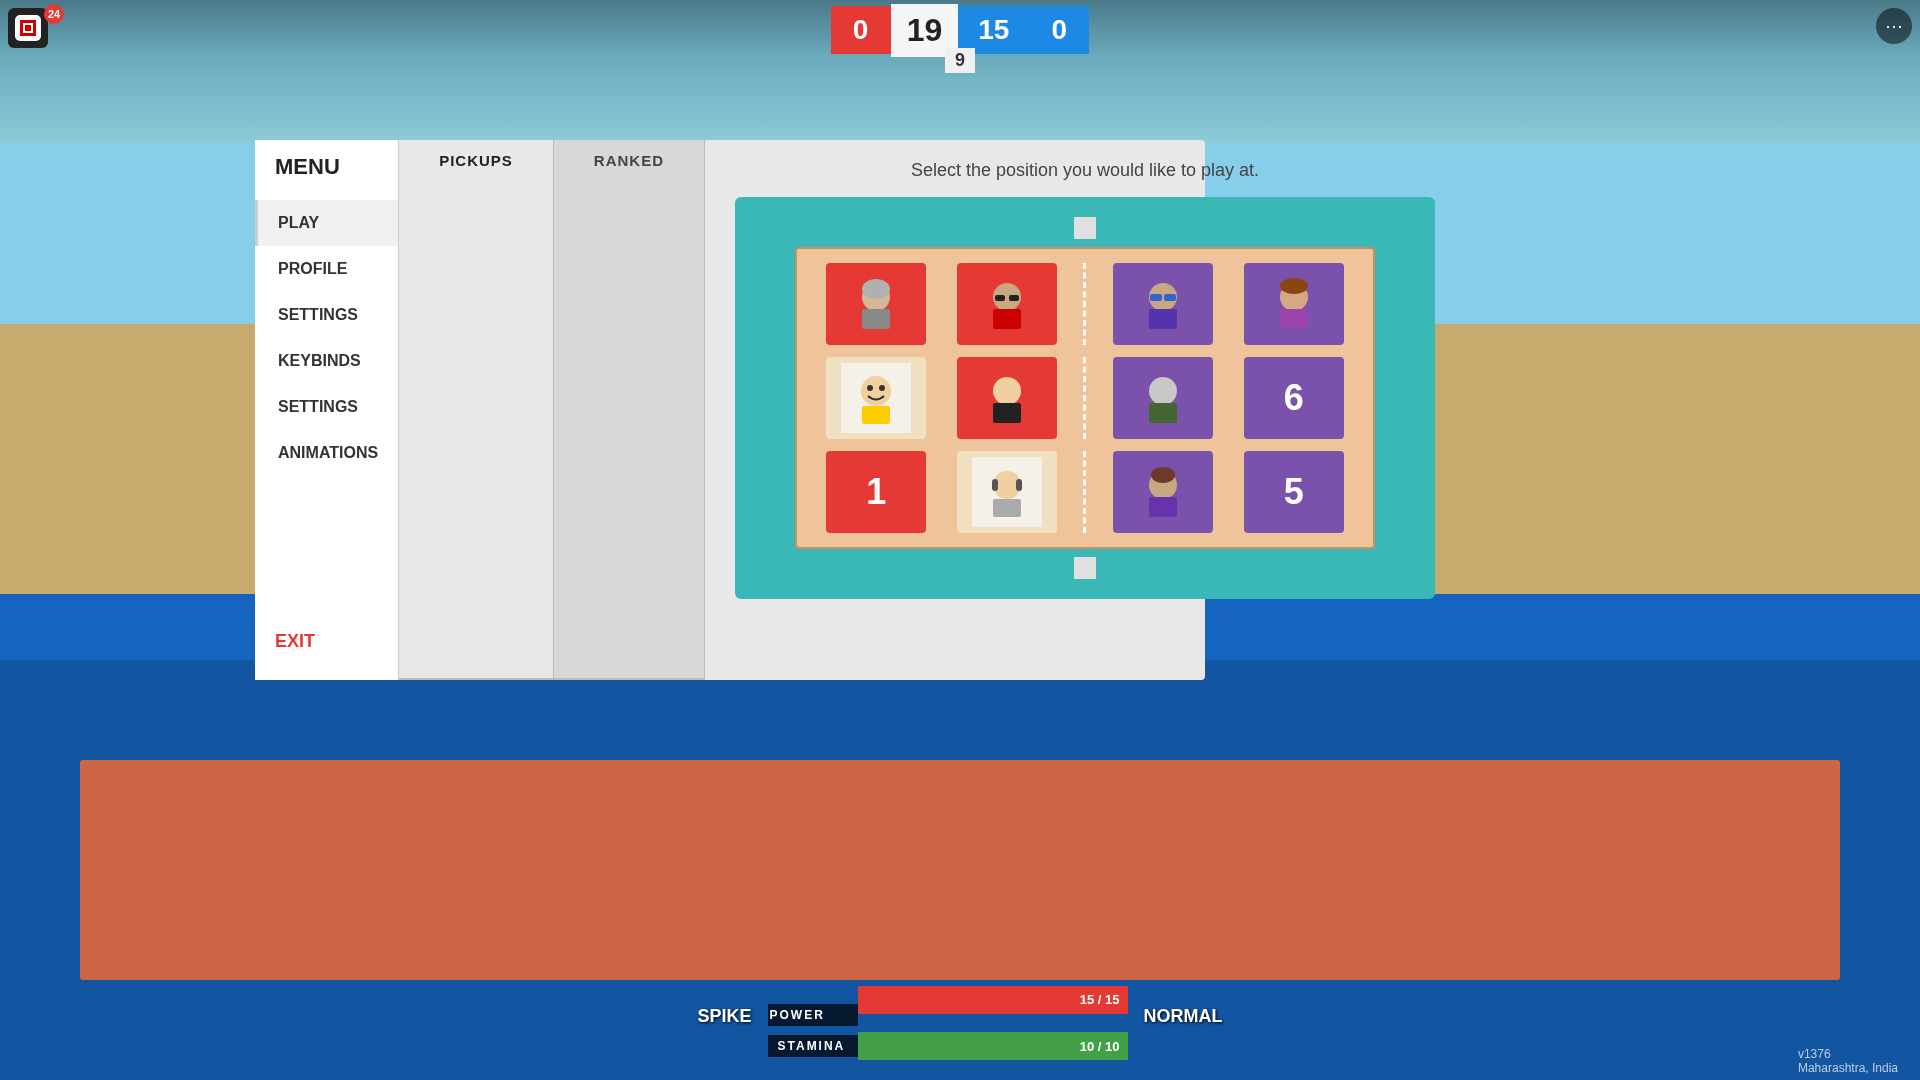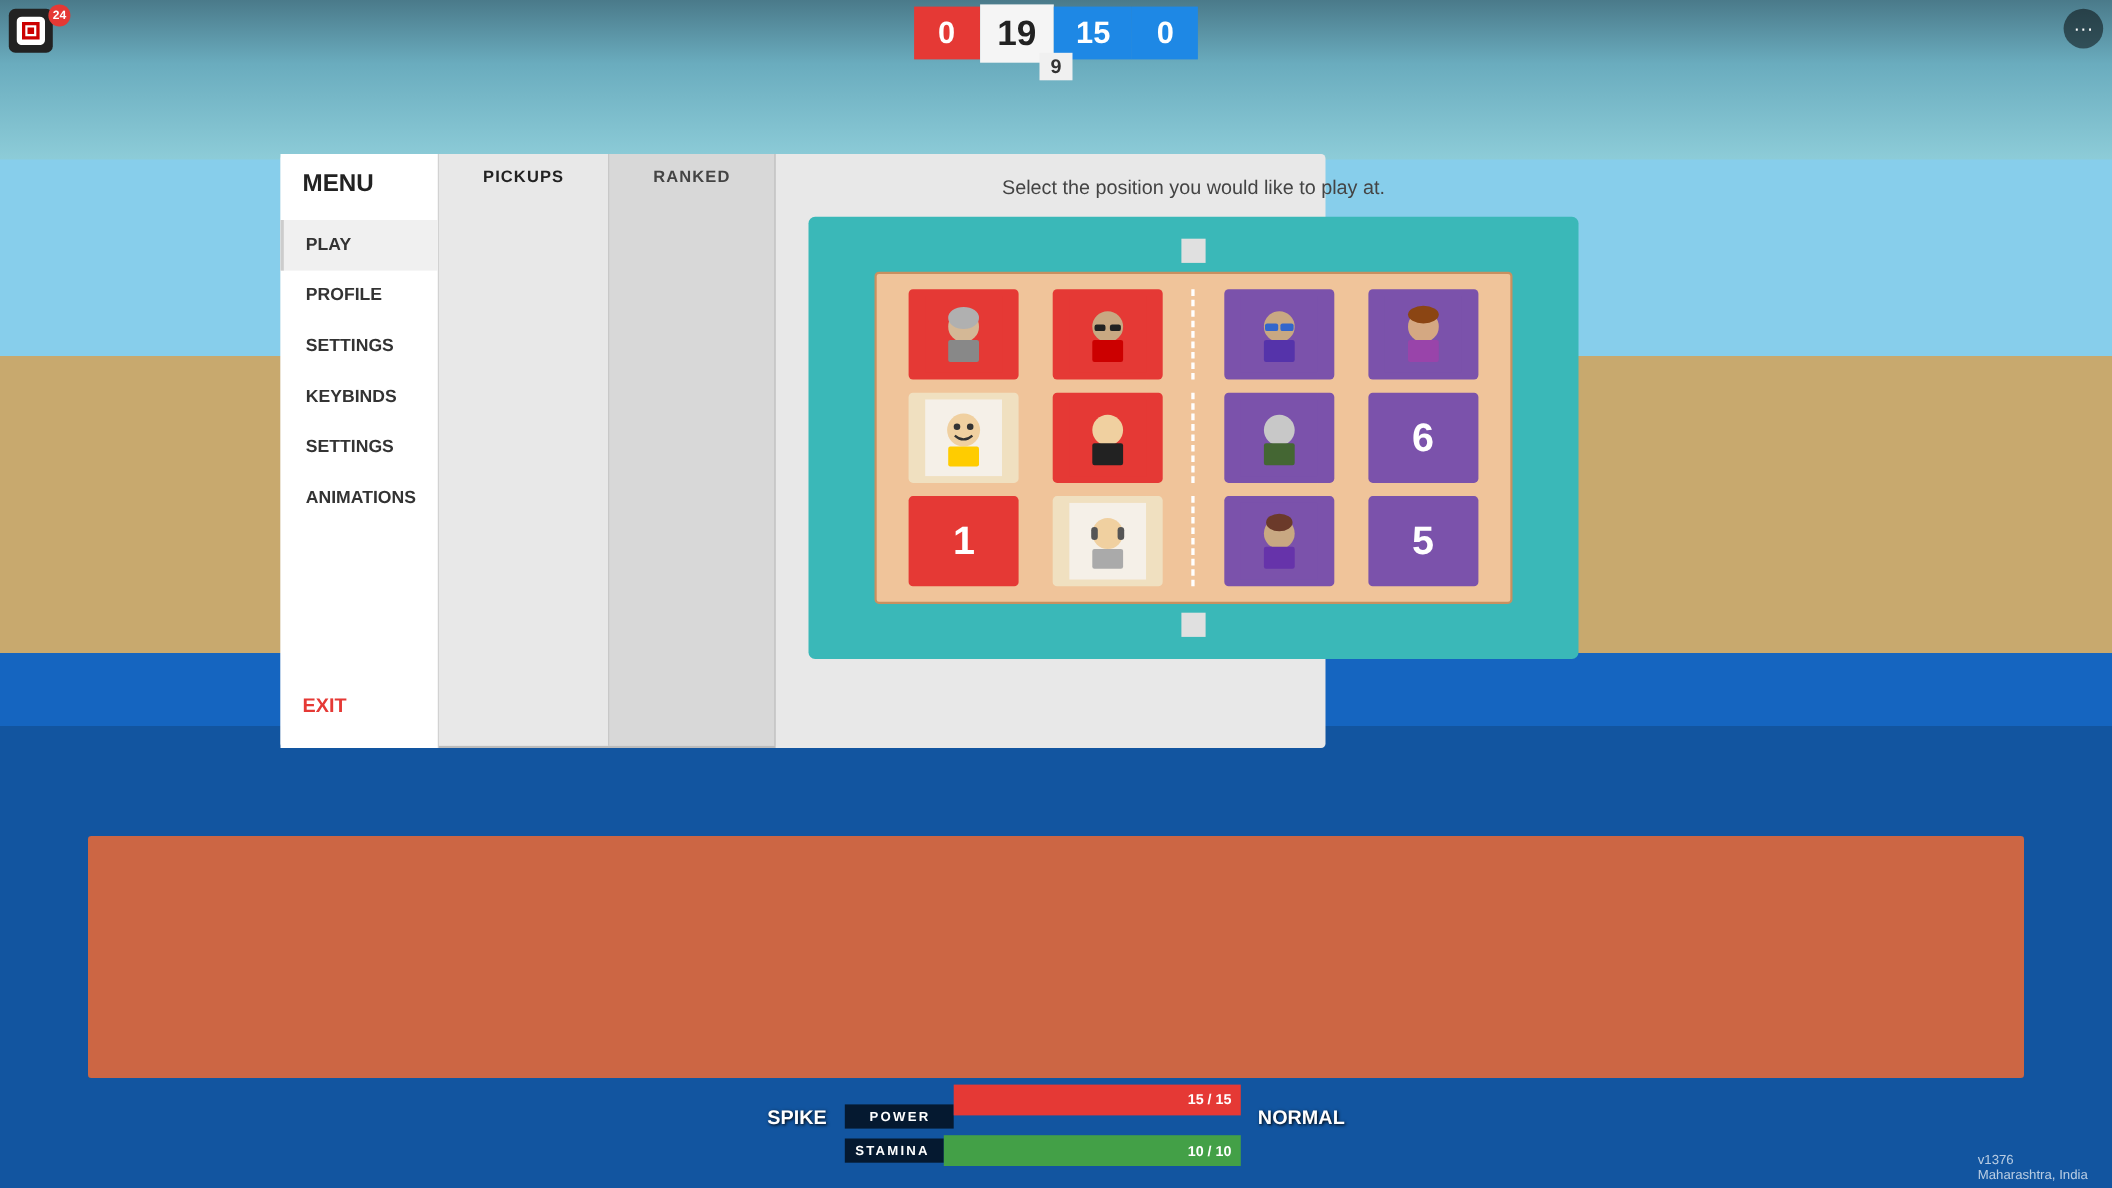--- a/index.html
+++ b/index.html
@@ -548,21 +548,21 @@
 
       </div>
     </div>
   </div>
 </div>
 
 <div class="bottom-hud">
   <div class="bottom-label">SPIKE</div>
   <div class="stats-bars">
     <div class="stat-bar-row">
-      <div class="stat-bar-label" style="background:rgba(0,0,0,0.7);color:white;font-size:12px;font-weight:bold;letter-spacing:2px;padding:4px 23px;min-width:90px;display:flex;align-items:center;margin-top:31px;">POWER</div>
+      <div class="stat-bar-label" style="background:rgba(0,0,0,0.7);color:white;font-size:12px;font-weight:bold;letter-spacing:2px;padding:4px 2px;min-width:90px;display:flex;align-items:center;margin-top:31px;">POWER</div>
       <div class="stat-bar-fill power-fill">
         <span>15 / 15</span>
       </div>
     </div>
     <div class="stat-bar-row">
       <div class="stat-bar-label" style="background:rgba(0,0,0,0.7);color:white;font-size:12px;font-weight:bold;letter-spacing:2px;padding:4px 10px;min-width:90px;display:flex;align-items:center;">STAMINA</div>
       <div class="stat-bar-fill stamina-fill">
         <span>10 / 10</span>
       </div>
     </div>

